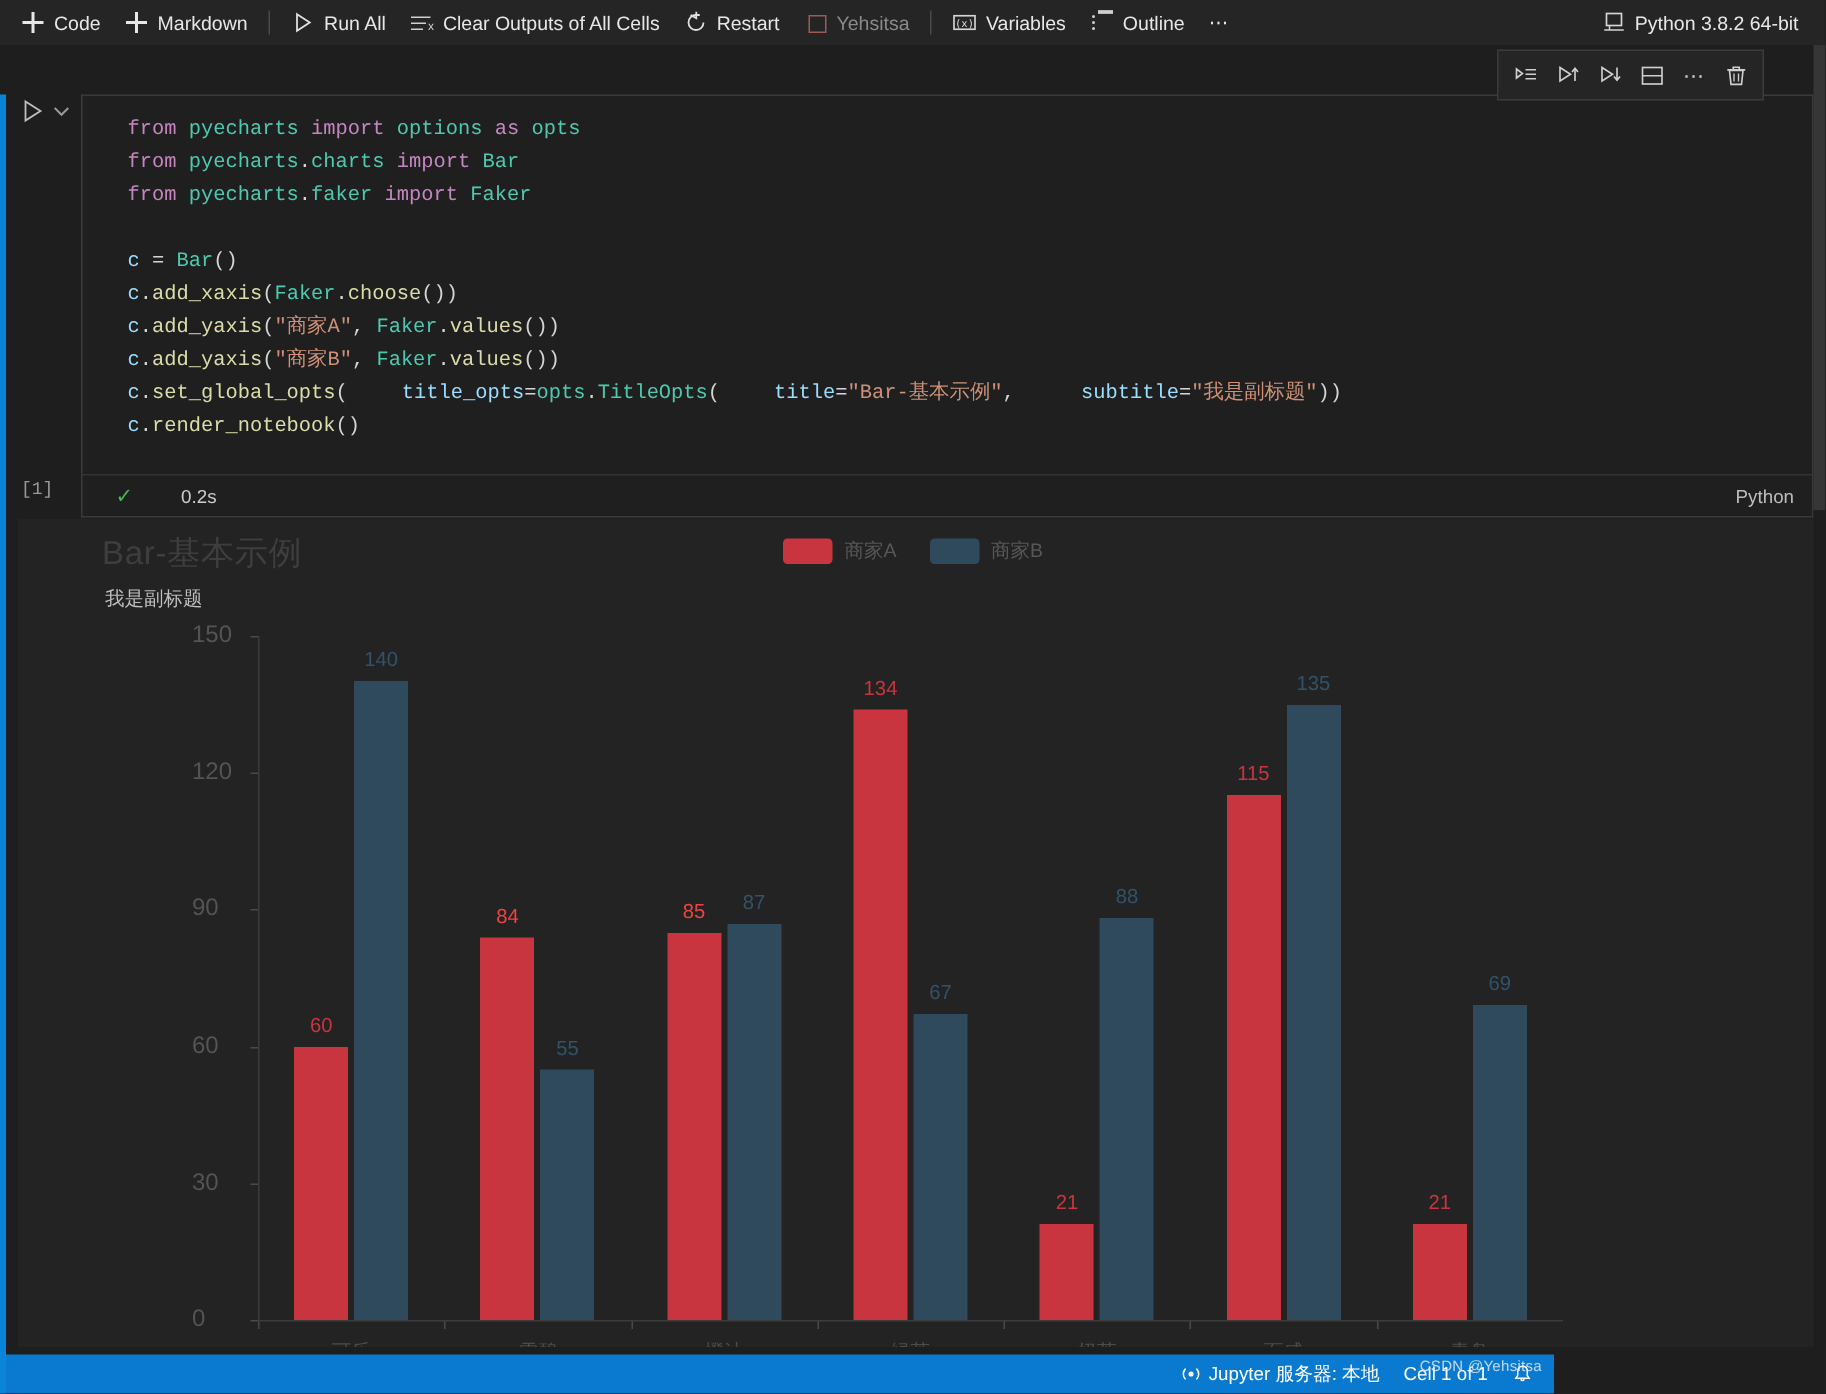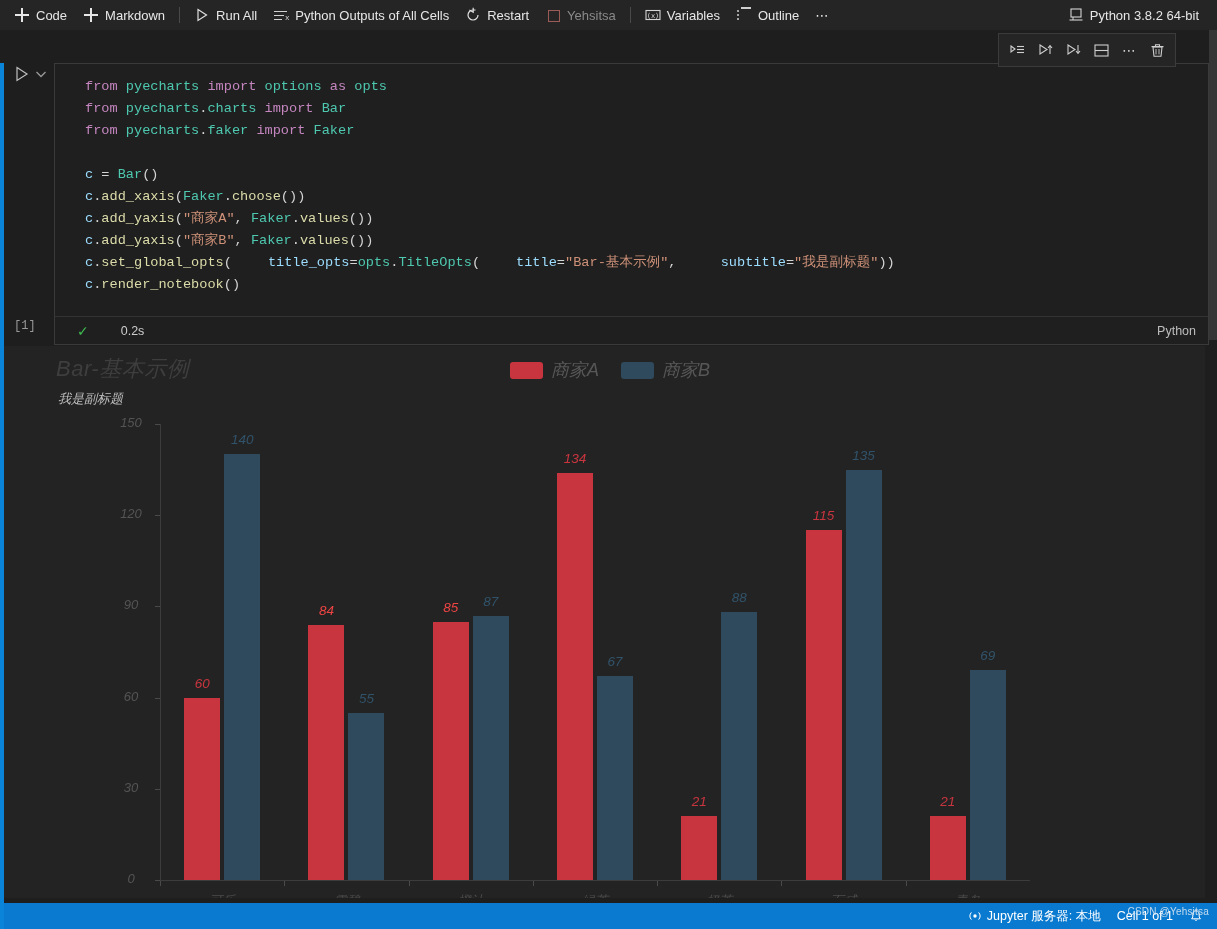--- a/index.html
+++ b/index.html
@@ -101,49 +101,49 @@
   #check{ color:#3fb950; font-size:14px; margin-right:16px;}
   #runtime{ color:#cccccc; font-size:12.5px;padding-left:16px;}
   #lang{ margin-left:auto; color:#bdbdbd; font-size:12.5px;}
 
   
   #out-ellipsis{
     position:absolute; left:14px; top:353px; color:#8a8a8a; font-size:15px; letter-spacing:2px;
     line-height:10px;
   }
   #output{
-    position:absolute; left:0; top:346px; width:1205px; height:552px;
-    background:#232323; overflow:hidden;font-style:italic;
+    position:absolute; left:12px; top:346px; width:1205px; height:552px;
+    background:#232323; overflow:hidden;
   }
   #chart{ position:absolute; left:0; top:0; width:1205px; height:552px; }
 
   .ch-title{
     position:absolute; left:56px; top:8px; font-size:22px; color:#3e3e3e;
     font-weight:400; letter-spacing:.5px;
   }
   .ch-sub{
     position:absolute; left:58px; top:44px; font-size:13px; color:#bfbfbf;
   }
   .legend{ position:absolute; left:510px; top:12px; display:flex; align-items:center; gap:8px;}
   .lg-item{ display:flex; align-items:center; gap:8px; margin-right:14px;}
   .lg-sw{ width:33px; height:17px; border-radius:3px;}
-  .lg-tx{ font-size:18px; color:#575757;}
+  .lg-tx{ font-size:13px; color:#575757;}
 
   .plot{ position:absolute; left:0; top:0; width:1205px; height:552px;}
   .axis-line{ position:absolute; background:#3c3c3c;}
-  .ytick-lab{ position:absolute; right:0; font-size:13px; color:#545454; text-align:center; width:30px;}
+  .ytick-lab{ position:absolute; right:0; font-size:16px; color:#545454; text-align:left; width:30px;}
   .ytick-mark{ position:absolute; width:5px; height:1px; background:#4a4a4a;}
   .xtick-mark{ position:absolute; width:1px; height:5px; background:#4a4a4a;}
   .xtick-lab{ position:absolute; font-size:13px; color:#4c4c4c; text-align:center; width:90px;}
   .bar{ position:absolute; bottom:0; }
   .bar-lab{ position:absolute; font-size:13.5px; text-align:center; width:60px;}
 
   
   #statusbar{
-    position:absolute; left:0; bottom:0; width:1217px; height:26px;
+    position:absolute; left:0; bottom:0; width:1036px; height:26px;
     background:#0a7ad0; display:flex; align-items:center; color:#ffffff; font-size:12.5px;
   }
   .sb-right{ margin-left:auto; display:flex; align-items:center; gap:0px; padding-right:6px; position:relative;}
   .sb-item{ display:flex; align-items:center; gap:5px; padding:0 8px; height:26px; cursor:pointer; white-space:nowrap;}
   .sb-cell{ position:relative; }
   #watermark{
     position:absolute; right:8px; top:3px; color:#dfe9f2; opacity:.85;
     font-size:10px; letter-spacing:.2px; white-space:nowrap; pointer-events:none;
   }
   
@@ -171,21 +171,21 @@
     </span>
     <span>Run All</span>
   </div>
   <div class="tb-item">
     <span class="ico ico-clear">
       <i></i>
         <i></i>
         <i></i>
         <s>x</s>
     </span>
-    <span>Python Outputs of All Cells</span>
+    <span>Clear Outputs of All Cells</span>
   </div>
   <div class="tb-item">
     <span class="ico">
       <svg width="16" height="16" viewBox="0 0 16 16">
         <path d="M13 8 A5 5 0 1 1 8 3 L10.5 3" fill="none" stroke="#e0e0e0" stroke-width="1.2"></path>
         <path d="M8.2 0.8 L8.2 5.2 L4.4 3" fill="none" stroke="#e0e0e0" stroke-width="1.2"></path>
       </svg>
     </span>
     <span>Restart</span>
   </div>

